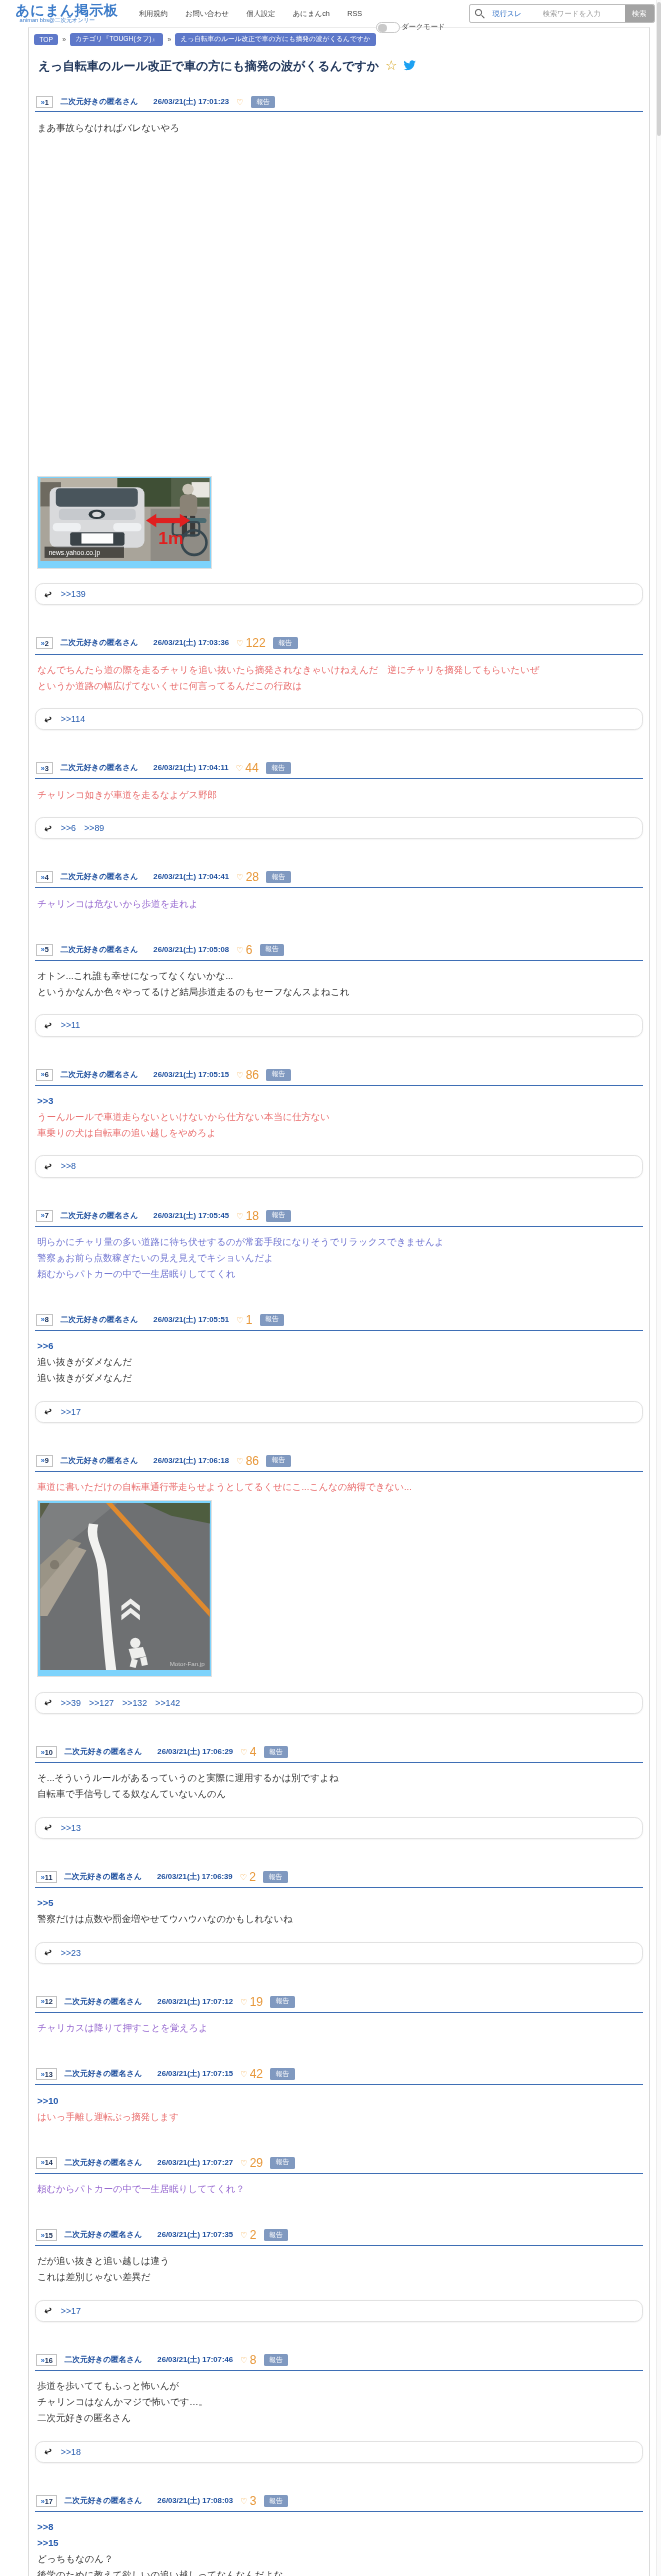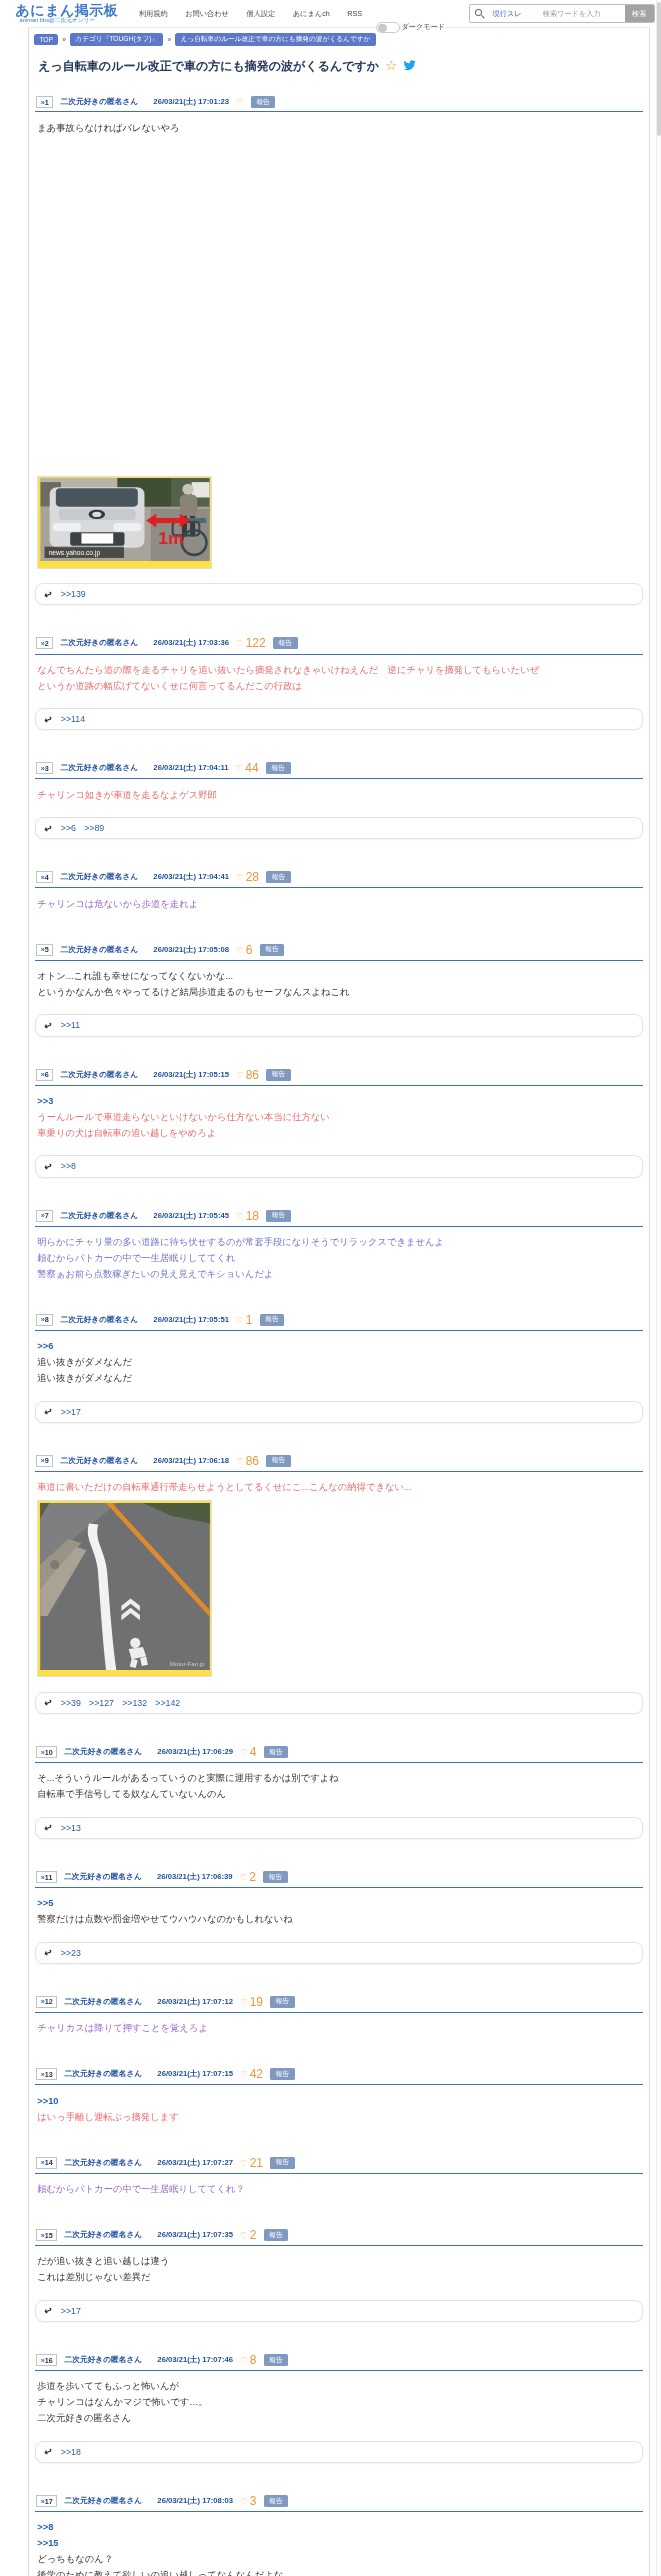--- a/index.html
+++ b/index.html
@@ -49,21 +49,21 @@
   .pdate { color:#1e4f9e; font-size:7.7px; font-weight:bold;margin-left:8px; }
   .heart { color:#f5a942; font-size:8.2px; cursor:pointer; display:flex; gap:2.1px; align-items:center; }
   .heart .cnt { color:#e8993c; font-size:12px; }
   .report-btn { background:#8099c0; color:#fff; border:none; border-radius:1.5px; font-size:6.7px; padding:1.5px 5.7px; cursor:pointer; font-family:inherit; }
   .post-body { padding:7.2px 2.1px 0 2.1px; font-size:9.3px; line-height:16px; color:#333; }
   .line.red { color:#e96b6b; }
   .line.purple { color:#9566cf; }
   .line.indigo { color:#6f74d1; }
   .line.black { color:#333; }
   .qlink { color:#2b5fb0; font-weight:bold; cursor:pointer; }
-  .post-image { margin-top:5.2px; display:inline-block; border:0.5px solid #e0e0e0; padding:1.5px; background:#fde047; cursor:pointer; }
+  .post-image { margin-top:5.2px; display:inline-block; border:0.5px solid #e0e0e0; padding:1.5px; background:#7dd3fc; cursor:pointer; }
   .reply-box { margin:14.4px 0 0 0; border:0.5px solid #e2e2e2; border-radius:8.2px; box-shadow:0 0.5px 1.5px rgba(0,0,0,.07); padding:4.6px 8.2px; display:flex; align-items:center; gap:8.2px; }
   .reply-arrow { color:#222; font-size:9.8px; font-weight:bold; transform:rotate(-18deg); }
   .reply-box a { color:#2b5fb0; font-size:8.8px; text-decoration:none; cursor:pointer;text-align:center; }
   .gap-spacer { width:100%; }
 
   
   .scrollbar { position:absolute; top:0; right:0; width:6.2px; height:3091px; background:#fafafa; border-left:0.5px solid #eee; }
   .scroll-thumb { width:4.1px; height:134px; background:#d2d2d2; border-radius:2.1px; margin:2.1px auto 0 auto; }
 </style>
 </head>
@@ -275,22 +275,22 @@
           <span class="pname">二次元好きの匿名さん</span>
           <span class="pdate">26/03/21(土) 17:05:45</span>
           <span class="heart">
             <span>♡</span>
             <span class="cnt">18</span>
           </span>
           <button class="report-btn">報告</button>
         </div>
         <div class="post-body">
           <div class="line indigo">明らかにチャリ量の多い道路に待ち伏せするのが常套手段になりそうでリラックスできませんよ</div>
+          <div class="line indigo">警察ぁお前ら点数稼ぎたいの見え見えでキショいんだよ</div>
           <div class="line indigo">頼むからパトカーの中で一生居眠りしててくれ</div>
-          <div class="line indigo">警察ぁお前ら点数稼ぎたいの見え見えでキショいんだよ</div>
         </div>
       </article>
       <article class="post">
         <div class="post-head">
           <span class="pnum"><span class="gg">»</span>8</span>
           <span class="pname">二次元好きの匿名さん</span>
           <span class="pdate">26/03/21(土) 17:05:51</span>
           <span class="heart">
             <span>♡</span>
             <span class="cnt">1</span>
@@ -422,21 +422,21 @@
           <div class="line red">はいっ手離し運転ぶっ摘発します</div>
         </div>
       </article>
       <article class="post">
         <div class="post-head">
           <span class="pnum"><span class="gg">»</span>14</span>
           <span class="pname">二次元好きの匿名さん</span>
           <span class="pdate">26/03/21(土) 17:07:27</span>
           <span class="heart">
             <span>♡</span>
-            <span class="cnt">21</span>
+            <span class="cnt">29</span>
           </span>
           <button class="report-btn">報告</button>
         </div>
         <div class="post-body">
           <div class="line purple">頼むからパトカーの中で一生居眠りしててくれ？</div>
         </div>
       </article>
       <article class="post">
         <div class="post-head">
           <span class="pnum"><span class="gg">»</span>15</span>

